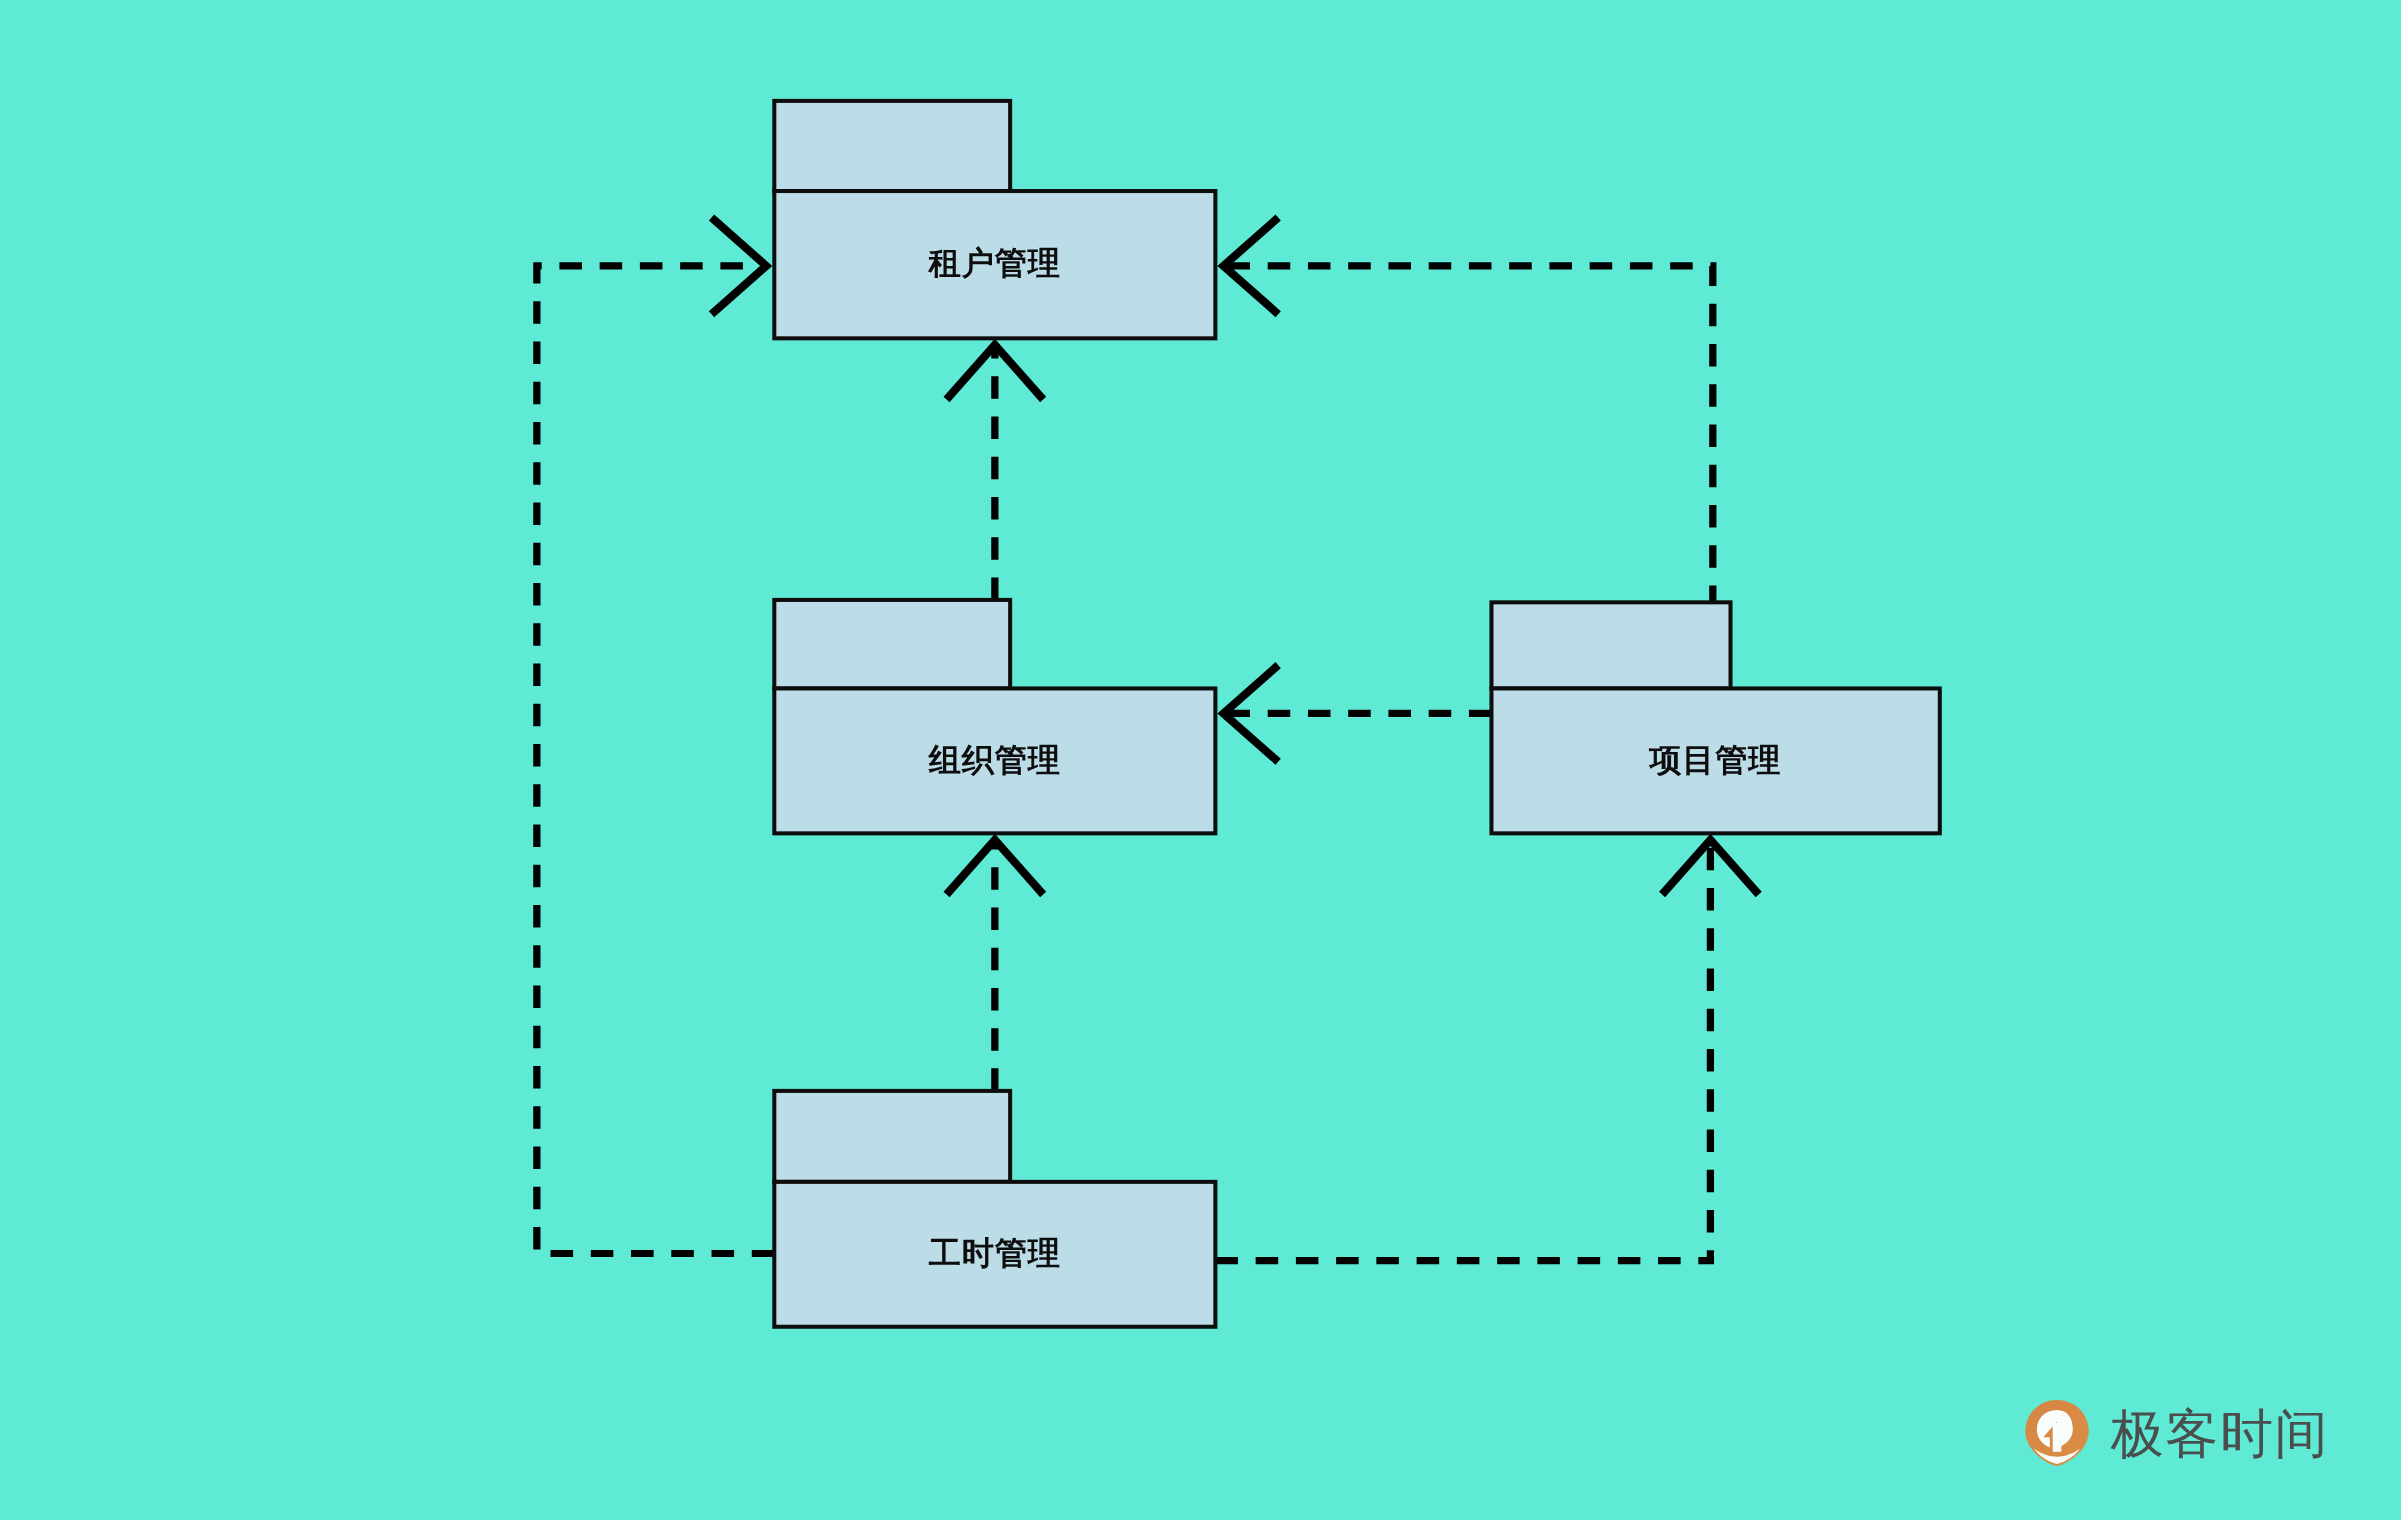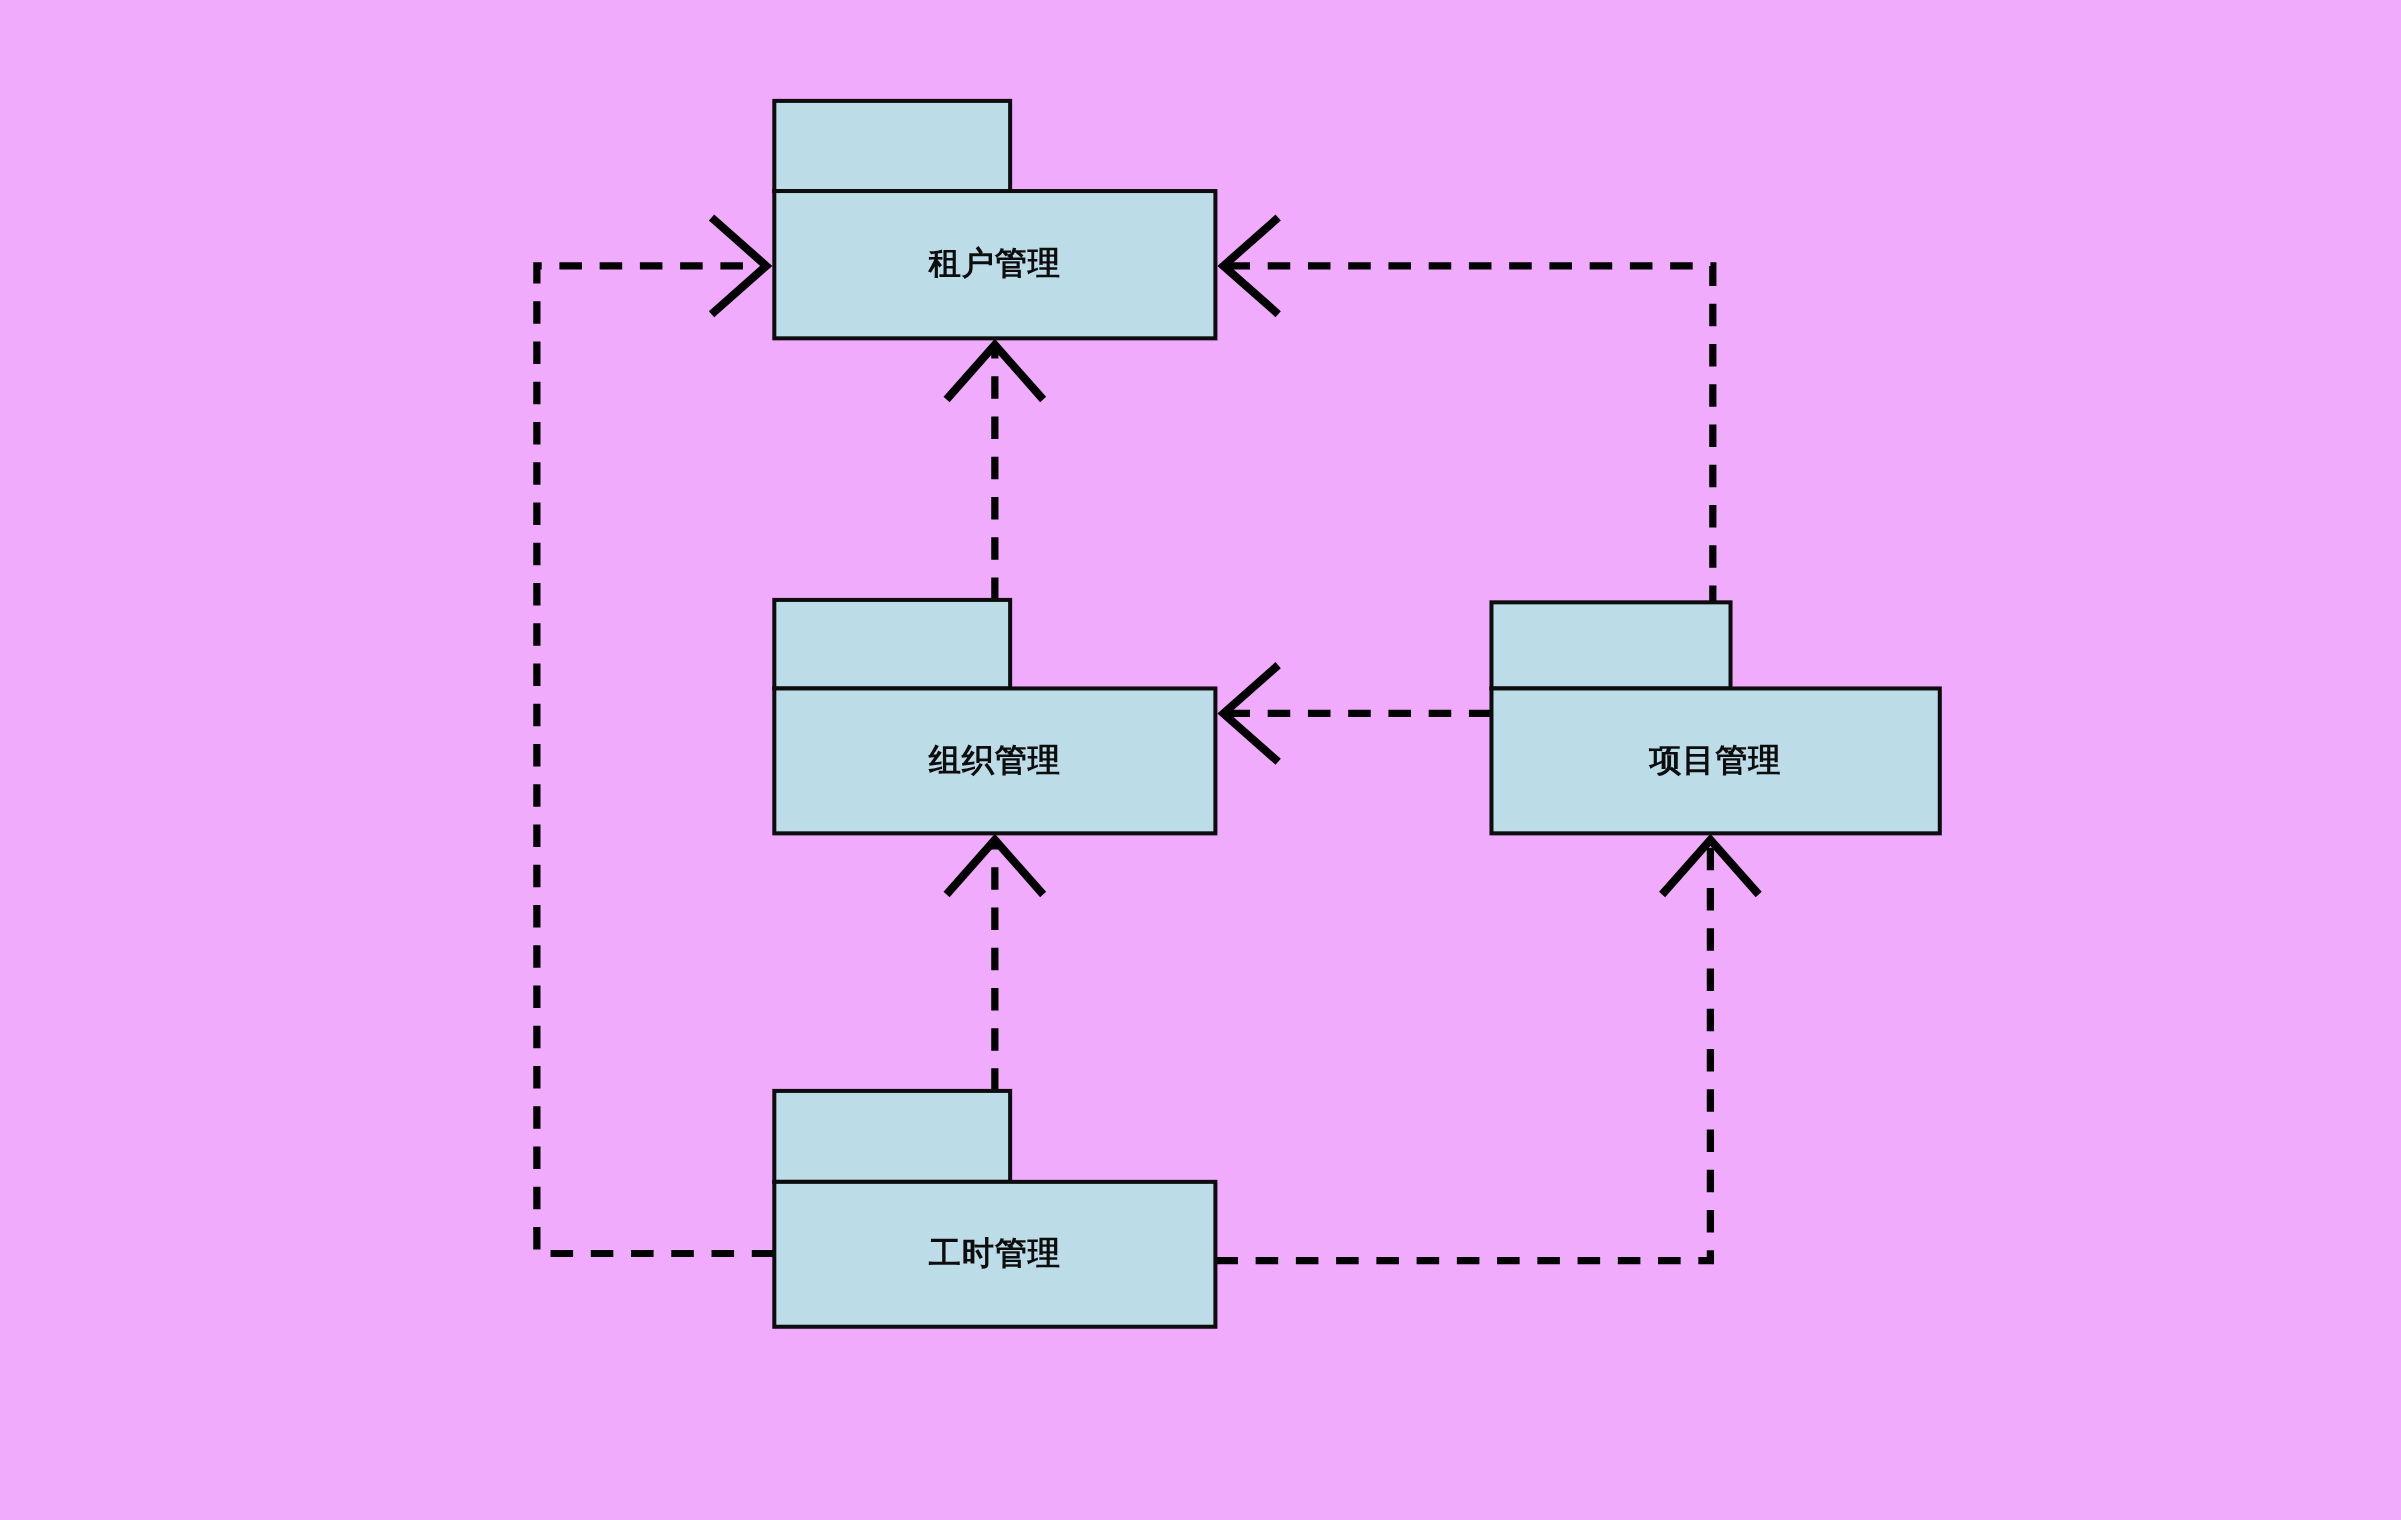--- a/index.html
+++ b/index.html
@@ -8,21 +8,21 @@
     padding: 0;
     background: #ffffff;
   }
   body {
     font-family: "Liberation Sans", "DejaVu Sans", sans-serif;
   }
   #canvas {
     position: relative;
     width: 2401px;
     height: 1521px;
-    background: #f0abfc;
+    background: #5eead4;
     overflow: hidden;
   }
   #diagram-svg {
     position: absolute;
     left: 0;
     top: 0;
     width: 2401px;
     height: 1521px;
   }
   .pkg-label {
@@ -141,15 +141,33 @@
 
       <g>
         <rect class="pkg-tab" x="962" y="1355" width="293" height="113" fill="#bcdce8" stroke="#0d0d0d"></rect>
         <rect class="pkg-body" x="962" y="1468" width="548" height="180" fill="#bcdce8" stroke="#0d0d0d"></rect>
         <text class="pkg-label" x="1236" y="1560">工时管理</text>
       </g>
 
     </g>
   </svg>
 
+  <div id="watermark">
+    <div class="wm-mark">
+      <svg viewBox="0 0 100 100" width="72" height="72" xmlns="http://www.w3.org/2000/svg">
+        <defs>
+          <linearGradient id="gtg" x1="0" y1="0" x2="1" y2="1">
+            <stop offset="0%" stop-color="#d98240"></stop>
+            <stop offset="100%" stop-color="#e08b3f"></stop>
+          </linearGradient>
+        </defs>
+        <path d="M50 4 C 75 4 94 23 94 48 C 94 72 68 92 50 96 C 32 92 6 72 6 48 C 6 23 25 4 50 4 Z" fill="url(#gtg)"></path>
+        <path d="M50 18 C 33 18 22 30 22 45 C 22 57 30 66 40 70 L 40 56 L 31 56 L 50 34 L 50 70
+                 C 62 67 72 57 72 45 C 72 30 65 18 50 18 Z" fill="#ffffff"></path>
+        <path d="M18 72 C 28 86 44 92 50 93 C 56 92 72 86 82 72 C 70 80 60 83 50 83 C 40 83 30 80 18 72 Z" fill="#ffffff"></path>
+        <rect x="44" y="36" width="12" height="40" rx="1" fill="#ffffff"></rect>
+      </svg>
+    </div>
+    <div class="wm-text">极客时间</div>
+  </div>
 
 </div>
 
 
 </body></html>

